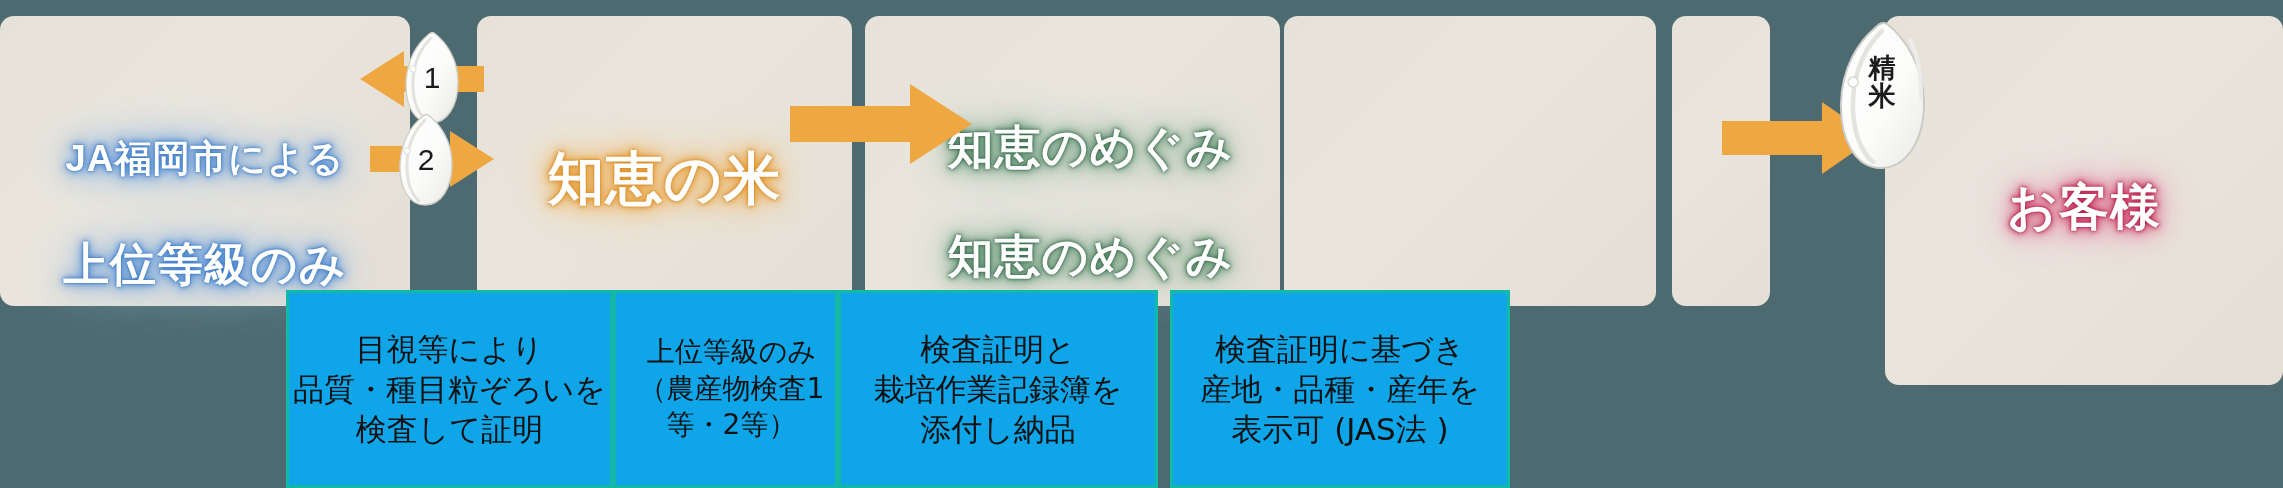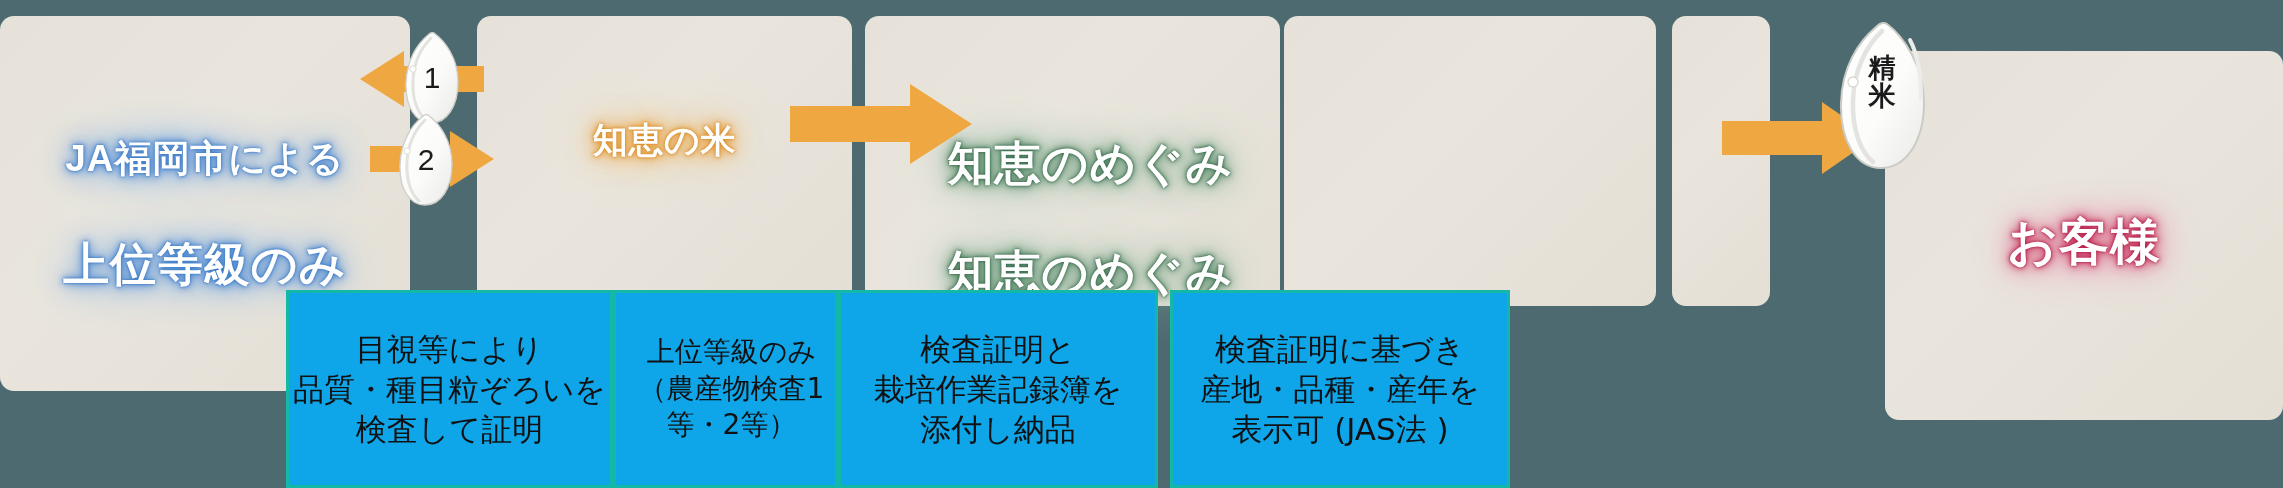--- a/index.html
+++ b/index.html
@@ -42,21 +42,21 @@
   .glow-blue {
     font-size: 46px;
     text-shadow:
       0 0 2px #2f6fbe, 0 0 5px #3f7fcc, 0 0 11px #4a86d0,
       0 0 22px #6ea2dd, 0 0 38px #8fb9e6, 0 0 60px #b7d2ef;
   }
   .glow-blue .small {
     font-size: 37px;
   }
   .glow-orange {
-    font-size: 35px;
+    font-size: 57px;
     text-shadow:
       0 0 2px #d4801a, 0 0 5px #dd8e22, 0 0 12px #e49b33,
       0 0 24px #eeb35e, 0 0 40px #f3c88c, 0 0 62px #f8ddb9;
   }
   .glow-green {
     font-size: 46px;
     text-shadow:
       0 0 2px #2e6042, 0 0 5px #3a704f, 0 0 12px #4c8460,
       0 0 24px #79a88a, 0 0 40px #a6c5b0, 0 0 62px #cadbd1;
   }
@@ -119,45 +119,45 @@
   .caption-text.sub {
     font-size: 31px;
     padding-left: 12px;
   }
 </style>
 </head>
 <body>
 
 <div id="stage">
 
-  <div class="panel" style="left:0px; top:16px; width:410px; height:375px;">
+  <div class="panel" style="left:0px; top:16px; width:410px; height:290px;">
     <div class="panel-text glow-blue" style="top:58px;">
       <span class="small">JA福岡市による</span><br>
       <span>上位等級のみ</span>
     </div>
   </div>
 
   <div class="panel" style="left:477px; top:16px; width:375px; height:290px;">
     <div class="panel-text glow-orange" style="top:62px;">
       <span>知恵の米</span><br>
     </div>
   </div>
 
   <div class="panel" style="left:865px; top:16px; width:415px; height:290px;">
-    <div class="panel-text glow-green" style="top:66px;padding-left:36px;">
+    <div class="panel-text glow-green" style="top:50px;padding-left:36px;">
       <span>知恵のめぐみ</span><br>
       <span>知恵のめぐみ</span>
     </div>
   </div>
 
   <div class="panel" style="left:1284px; top:16px; width:372px; height:290px;"></div>
 
   <div class="panel" style="left:1672px; top:16px; width:98px; height:290px;"></div>
 
-  <div class="panel" style="left:1885px; top:16px; width:398px; height:369px;margin-top:35px;">
+  <div class="panel" style="left:1885px; top:16px; width:398px; height:369px;">
     <div class="panel-text glow-red" style="top:103px;">
       <span>お客様</span>
     </div>
   </div>
 
   <div class="arrow" style="left:360px; top:48px; width:124px; height:62px;">
     <svg width="124" height="62" viewBox="0 0 124 62">
       <polygon points="0,31 44,3 44,18 124,18 124,44 44,44 44,59" fill="#efa841"></polygon>
     </svg>
   </div>

